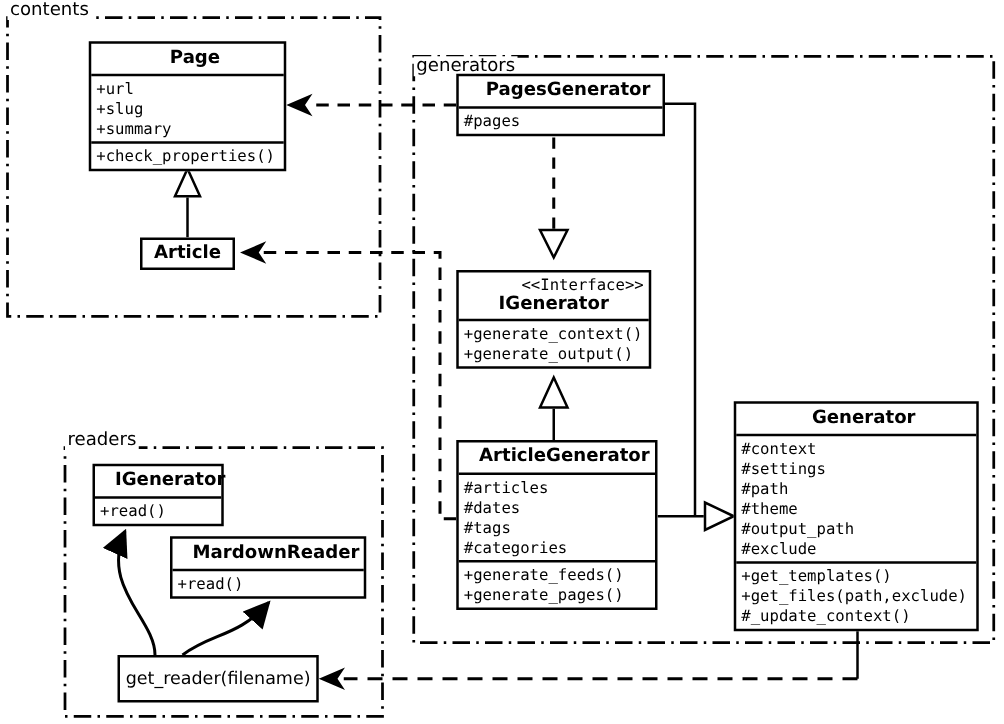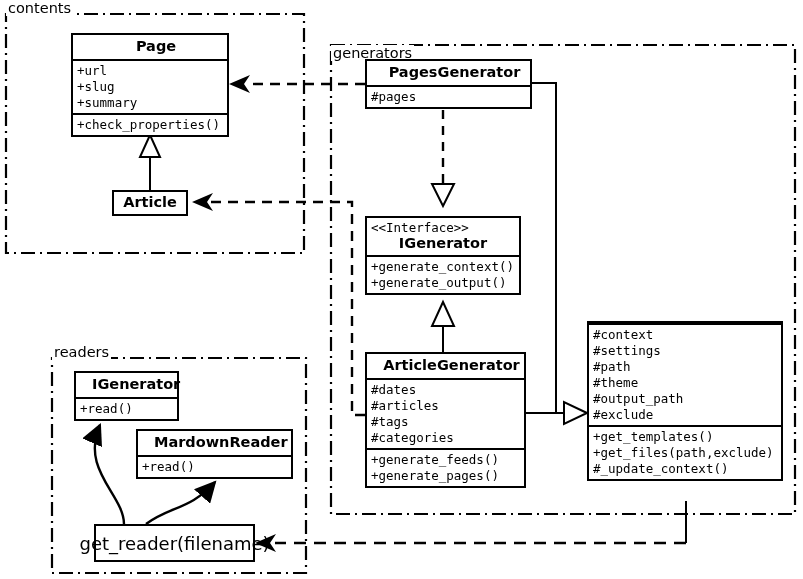--- a/index.html
+++ b/index.html
@@ -36,21 +36,21 @@
     font-size: 14.5px;
     text-align: center;
     padding: 3px 4px 4px 16px;
     line-height: 1.15;
     color: #000;
   }
   .uml-stereotype {
     font-family: "DejaVu Sans Mono", monospace;
     font-weight: normal;
     font-size: 12.5px;
-    text-align: left;
+    text-align: right;
     padding: 3px 4px 0 4px;
     line-height: 1.1;
     color: #000;
   }
   .uml-divider {
     border-top: 2px solid #000;
   }
   .uml-compartment {
     font-family: "DejaVu Sans Mono", monospace;
     font-size: 12.5px;
@@ -65,21 +65,21 @@
   
   .plain-box {
     position: absolute;
     border: 2px solid #000;
     background: #ffffff;
     box-sizing: border-box;
     display: flex;
     align-items: center;
     justify-content: center;
     font-family: "DejaVu Sans", sans-serif;
-    font-size: 18px;
+    font-size: 14px;
     color: #000;
     z-index: 5;
   }
   
   .pkg-label {
     position: absolute;
     font-family: "DejaVu Sans", sans-serif;
     font-size: 14.5px;
     color: #000;
     z-index: 4;
@@ -192,32 +192,33 @@
     <div class="uml-name" style="padding:0 4px 4px 4px;">IGenerator</div>
     <div class="uml-compartment uml-divider">
       <div>+generate_context()</div>
       <div>+generate_output()</div>
     </div>
   </div>
 
   <div class="uml-class" style="left:365px; top:352px; width:161px;">
     <div class="uml-name">ArticleGenerator</div>
     <div class="uml-compartment uml-divider">
+      <div>#articles</div>
       <div>#dates</div>
-      <div>#articles</div>
       <div>#tags</div>
       <div>#categories</div>
     </div>
     <div class="uml-compartment uml-divider">
       <div>+generate_feeds()</div>
       <div>+generate_pages()</div>
     </div>
   </div>
 
   <div class="uml-class" style="left:587px; top:321px; width:196px;">
+    <div class="uml-name">Generator</div>
     <div class="uml-compartment uml-divider">
       <div>#context</div>
       <div>#settings</div>
       <div>#path</div>
       <div>#theme</div>
       <div>#output_path</div>
       <div>#exclude</div>
     </div>
     <div class="uml-compartment uml-divider">
       <div>+get_templates()</div>

